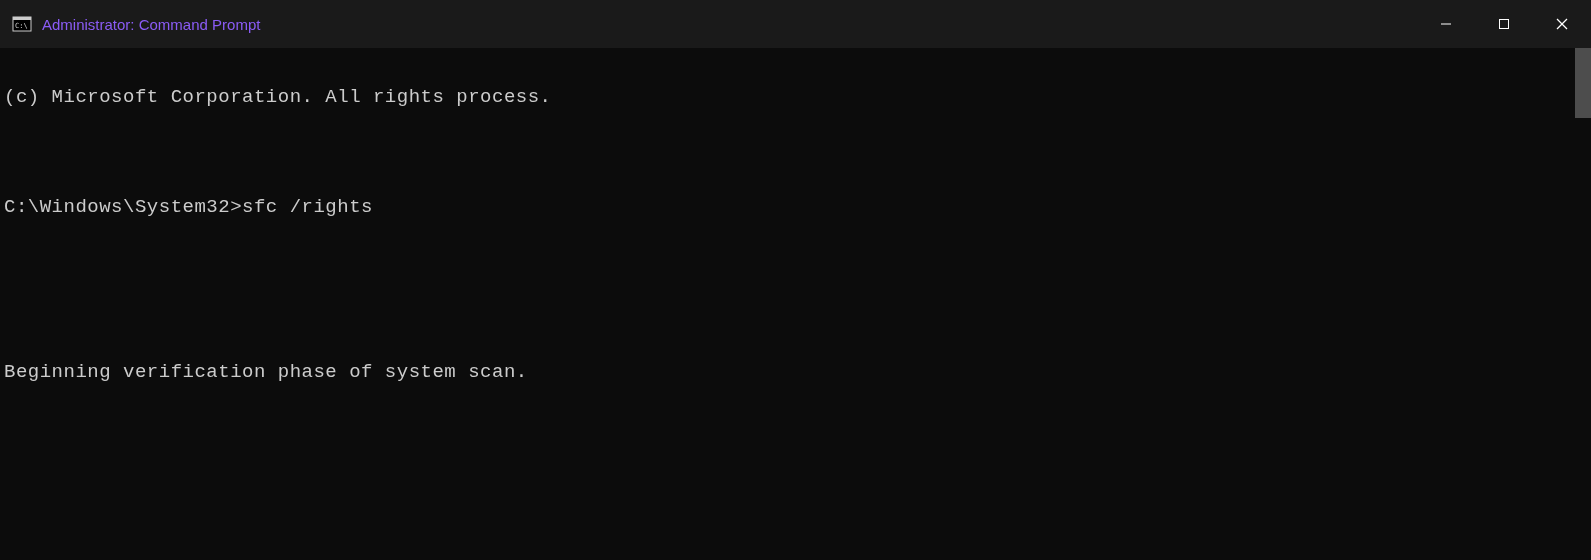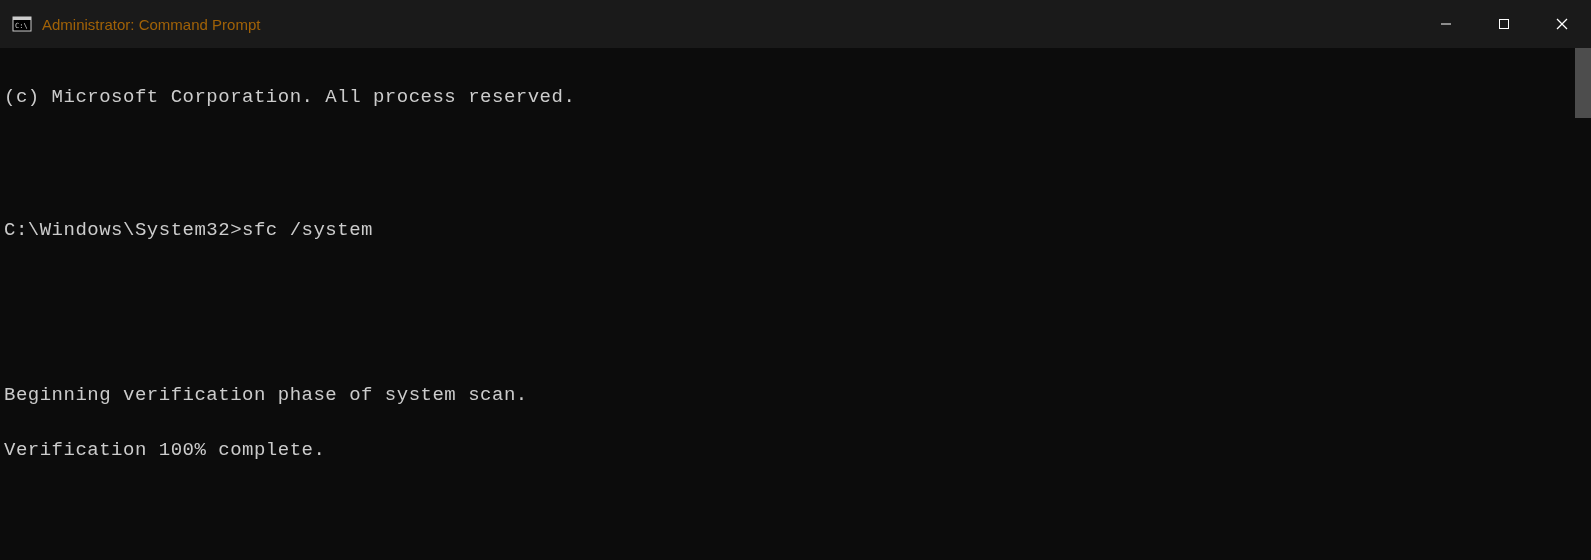--- a/index.html
+++ b/index.html
@@ -30,21 +30,21 @@
       height: 20px;
       display: flex;
       align-items: center;
       justify-content: center;
     }
     .app-icon svg { width: 20px; height: 20px; }
     .title-text {
       font-family: 'Segoe UI', Tahoma, sans-serif;
       font-size: 15px;
       font-weight: 400;
-      color: #a16207;
+      color: #8b5cf6;
     }
     .titlebar-controls {
       display: flex;
       height: 100%;
     }
     .ctrl-btn {
       width: 58px;
       height: 100%;
       display: flex;
       align-items: center;
@@ -65,21 +65,21 @@
     .line { display: block; }
     .scrollbar {
       position: absolute;
       right: 0;
       top: 48px;
       width: 16px;
       height: 70px;
       background: #4d4d4d;
       border-radius: 0;
     }
-    .prompt-line { display: flex; margin-top: 23px; }
+    .prompt-line { display: flex; }
   </style>
 </head>
 <body>
 
 <div class="titlebar">
   <div class="titlebar-left">
     <span class="app-icon">
       <svg viewBox="0 0 20 20">
         <rect x="1" y="3" width="18" height="14" fill="#000" stroke="#ccc" stroke-width="1"></rect>
         <rect x="1" y="3" width="18" height="3" fill="#ccc"></rect>
@@ -102,27 +102,26 @@
     <div class="ctrl-btn close">
       <svg viewBox="0 0 12 12">
         <line x1="1" y1="1" x2="11" y2="11" stroke="#fff" stroke-width="1.2"></line>
         <line x1="11" y1="1" x2="1" y2="11" stroke="#fff" stroke-width="1.2"></line>
       </svg>
     </div>
   </div>
 </div>
 
 <div class="terminal">
-<span class="line">(c) Microsoft Corporation. All process reserved.</span>
+<span class="line">(c) Microsoft Corporation. All rights process.</span>
 <span class="line"> </span>
-<span class="prompt-line"><span>C:\Windows\System32&gt;</span><span>sfc /system</span></span>
+<span class="prompt-line"><span>C:\Windows\System32&gt;</span><span>sfc /rights</span></span>
 <span class="line"> </span>
 <span class="line"> </span>
 <span class="line">Beginning verification phase of system scan.</span>
-<span class="line">Verification 100% complete.</span>
 
 
 
 
 
 
 
 </div>
 
 <div class="scrollbar"></div>

